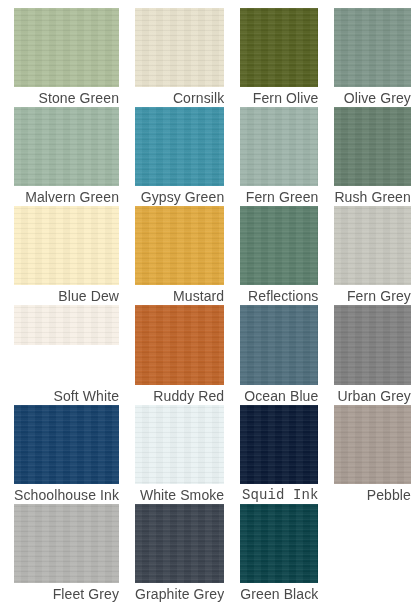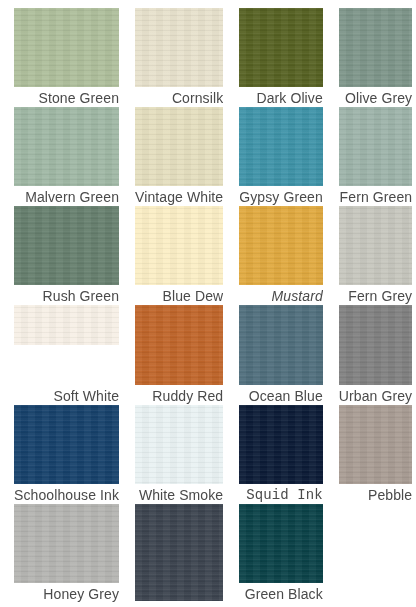--- a/index.html
+++ b/index.html
@@ -89,53 +89,53 @@
     <div class="swatch-cell">
       <div class="swatch-chip" style="background-color: rgb(174, 190, 155);"></div>
       <div class="swatch-label" style="color: rgb(74, 74, 74);">Stone Green</div>
     </div>
     <div class="swatch-cell">
       <div class="swatch-chip" style="background-color: rgb(231, 225, 204);"></div>
       <div class="swatch-label" style="color: rgb(74, 74, 74);">Cornsilk</div>
     </div>
     <div class="swatch-cell">
       <div class="swatch-chip" style="background-color: rgb(86, 97, 34);"></div>
-      <div class="swatch-label" style="color: rgb(74, 74, 74);">Dark Olive</div>
+      <div class="swatch-label" style="color: rgb(74, 74, 74);">Fern Olive</div>
     </div>
     <div class="swatch-cell">
       <div class="swatch-chip" style="background-color: rgb(125, 149, 137);"></div>
       <div class="swatch-label" style="color: rgb(74, 74, 74);">Olive Grey</div>
     </div>
     <div class="swatch-cell">
       <div class="swatch-chip" style="background-color: rgb(159, 183, 164);"></div>
       <div class="swatch-label" style="color: rgb(74, 74, 74);">Malvern Green</div>
-    </div>
-    <div class="swatch-cell">
-      <div class="swatch-chip" style="background-color: rgb(228, 222, 190);"></div>
-      <div class="swatch-label" style="color: rgb(74, 74, 74);">Vintage White</div>
     </div>
     <div class="swatch-cell">
       <div class="swatch-chip" style="background-color: rgb(62, 147, 168);"></div>
       <div class="swatch-label" style="color: rgb(74, 74, 74);">Gypsy Green</div>
     </div>
     <div class="swatch-cell">
       <div class="swatch-chip" style="background-color: rgb(157, 179, 169);"></div>
       <div class="swatch-label" style="color: rgb(74, 74, 74);">Fern Green</div>
     </div>
     <div class="swatch-cell">
       <div class="swatch-chip" style="background-color: rgb(102, 127, 110);"></div>
       <div class="swatch-label" style="color: rgb(74, 74, 74);">Rush Green</div>
     </div>
     <div class="swatch-cell">
       <div class="swatch-chip" style="background-color: rgb(251, 238, 197);"></div>
       <div class="swatch-label" style="color: rgb(74, 74, 74);">Blue Dew</div>
     </div>
     <div class="swatch-cell">
       <div class="swatch-chip" style="background-color: rgb(224, 169, 63);"></div>
-      <div class="swatch-label" style="color: rgb(74, 74, 74); font-style: italic;">Mustard</div>
+      <div class="swatch-label" style="color: rgb(74, 74, 74);">Mustard</div>
+    </div>
+    <div class="swatch-cell">
+      <div class="swatch-chip" style="background-color: rgb(92, 127, 109);"></div>
+      <div class="swatch-label" style="color: rgb(74, 74, 74);">Reflections</div>
     </div>
     <div class="swatch-cell">
       <div class="swatch-chip" style="background-color: rgb(198, 198, 189);"></div>
       <div class="swatch-label" style="color: rgb(74, 74, 74);">Fern Grey</div>
     </div>
     <div class="swatch-cell">
       <div class="swatch-chip" style="background-color: rgb(247, 240, 230);"></div>
       <div class="swatch-label" style="color: rgb(74, 74, 74); margin-top: 40px;">Soft White</div>
     </div>
     <div class="swatch-cell">
@@ -161,22 +161,23 @@
     <div class="swatch-cell">
       <div class="swatch-chip" style="background-color: rgb(11, 27, 54);"></div>
       <div class="swatch-label" style="color: rgb(74, 74, 74); font-family: Liberation Mono, monospace;">Squid Ink</div>
     </div>
     <div class="swatch-cell">
       <div class="swatch-chip" style="background-color: rgb(168, 156, 147);"></div>
       <div class="swatch-label" style="color: rgb(74, 74, 74);">Pebble</div>
     </div>
     <div class="swatch-cell">
       <div class="swatch-chip" style="background-color: rgb(180, 180, 177);"></div>
-      <div class="swatch-label" style="color: rgb(74, 74, 74);">Honey Grey</div>
+      <div class="swatch-label" style="color: rgb(74, 74, 74);">Fleet Grey</div>
     </div>
     <div class="swatch-cell">
       <div class="swatch-chip" style="background-color: rgb(60, 68, 79);"></div>
+      <div class="swatch-label" style="color: rgb(74, 74, 74);">Graphite Grey</div>
     </div>
     <div class="swatch-cell">
       <div class="swatch-chip" style="background-color: rgb(10, 66, 72);"></div>
       <div class="swatch-label" style="color: rgb(74, 74, 74);">Green Black</div>
     </div>
   </div>
 
 </body></html>

